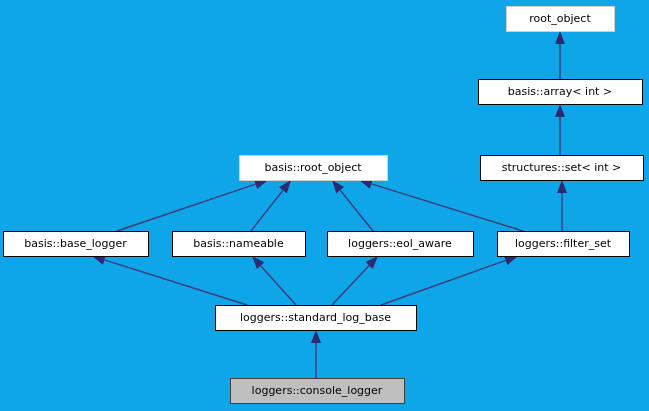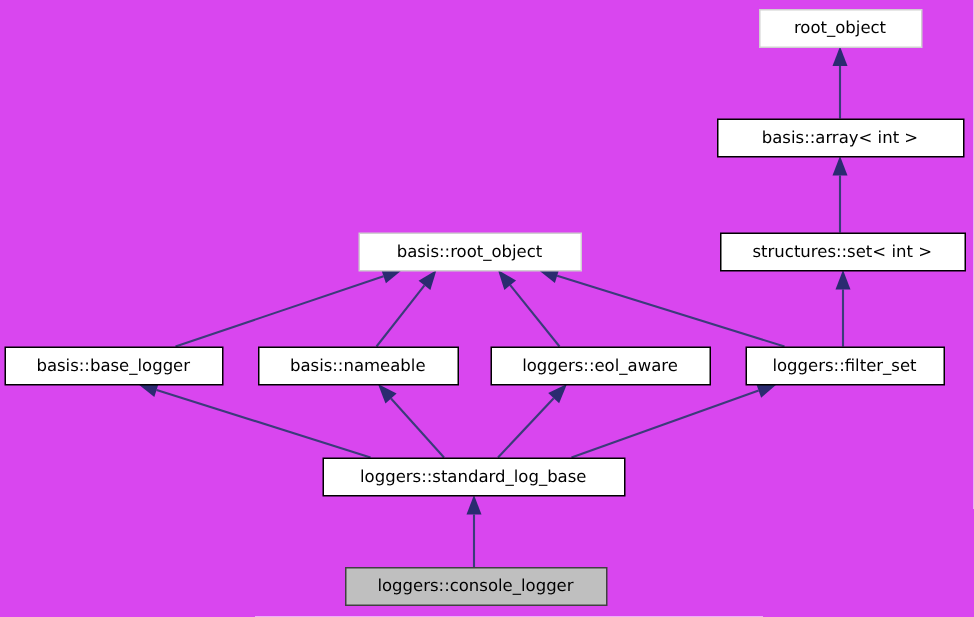--- a/index.html
+++ b/index.html
@@ -11,21 +11,21 @@
   body {
     width: 649px;
     height: 411px;
     overflow: hidden;
     font-family: "DejaVu Sans", "Liberation Sans", sans-serif;
   }
   #diagram-root {
     position: relative;
     width: 649px;
     height: 411px;
-    background: #d946ef;
+    background: #0ea5e9;
   }
   #graph-svg {
     position: absolute;
     left: 0;
     top: 0;
     width: 649px;
     height: 411px;
     display: block;
   }
   .node-box {

